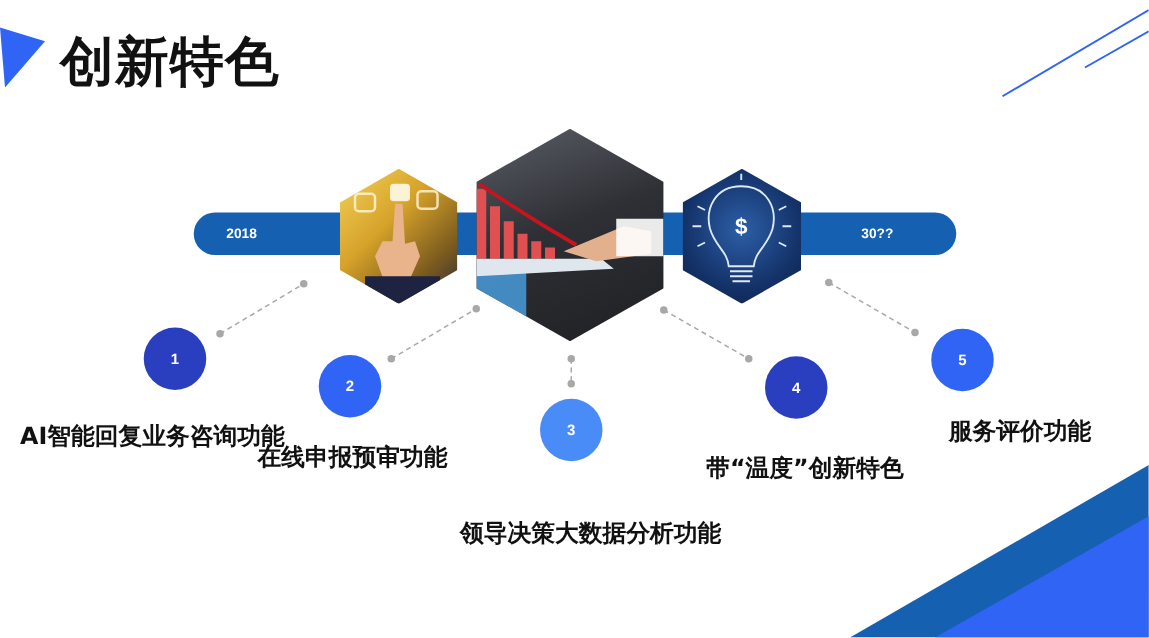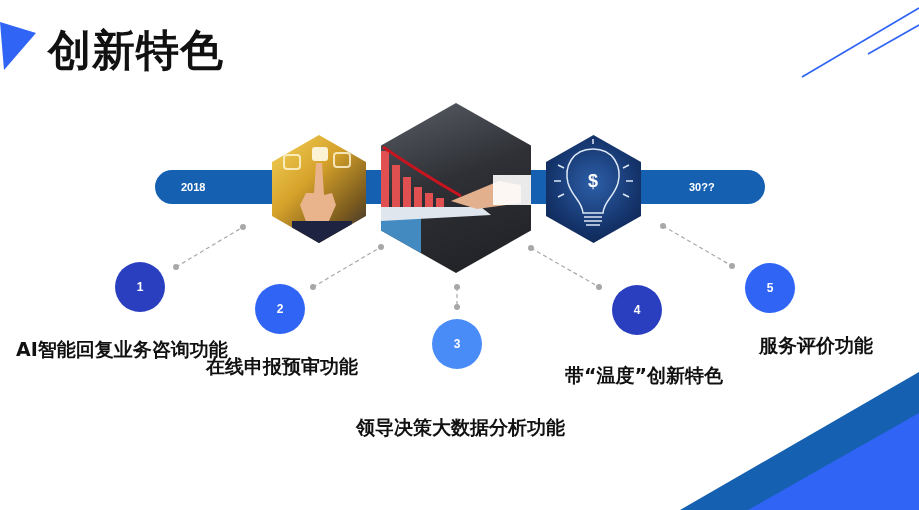--- a/index.html
+++ b/index.html
@@ -91,15 +91,15 @@
 </div>
 
 <div class="abs circle" style="left:115px;top:262px;width:50px;height:50px;background:#2a3fbf;">1</div>
 <div class="abs circle" style="left:255px;top:284px;width:50px;height:50px;background:#2f64f5;">2</div>
 <div class="abs circle" style="left:432px;top:319px;width:50px;height:50px;background:#4a8cf7;">3</div>
 <div class="abs circle" style="left:612px;top:285px;width:50px;height:50px;background:#2a3fbf;">4</div>
 <div class="abs circle" style="left:745px;top:263px;width:50px;height:50px;background:#2f64f5;">5</div>
 
 <div class="abs label" style="left:16px;top:339px;">AI智能回复业务咨询功能</div>
 <div class="abs label" style="left:206px;top:356px;">在线申报预审功能</div>
-<div class="abs label" style="left:356px;top:417px;">领导决策大数据分析功能</div>
+<div class="abs label" style="left:368px;top:417px;">领导决策大数据分析功能</div>
 <div class="abs label" style="left:565px;top:365px;">带“温度”创新特色</div>
 <div class="abs label" style="left:759px;top:335px;">服务评价功能</div>
 
 </body></html>

